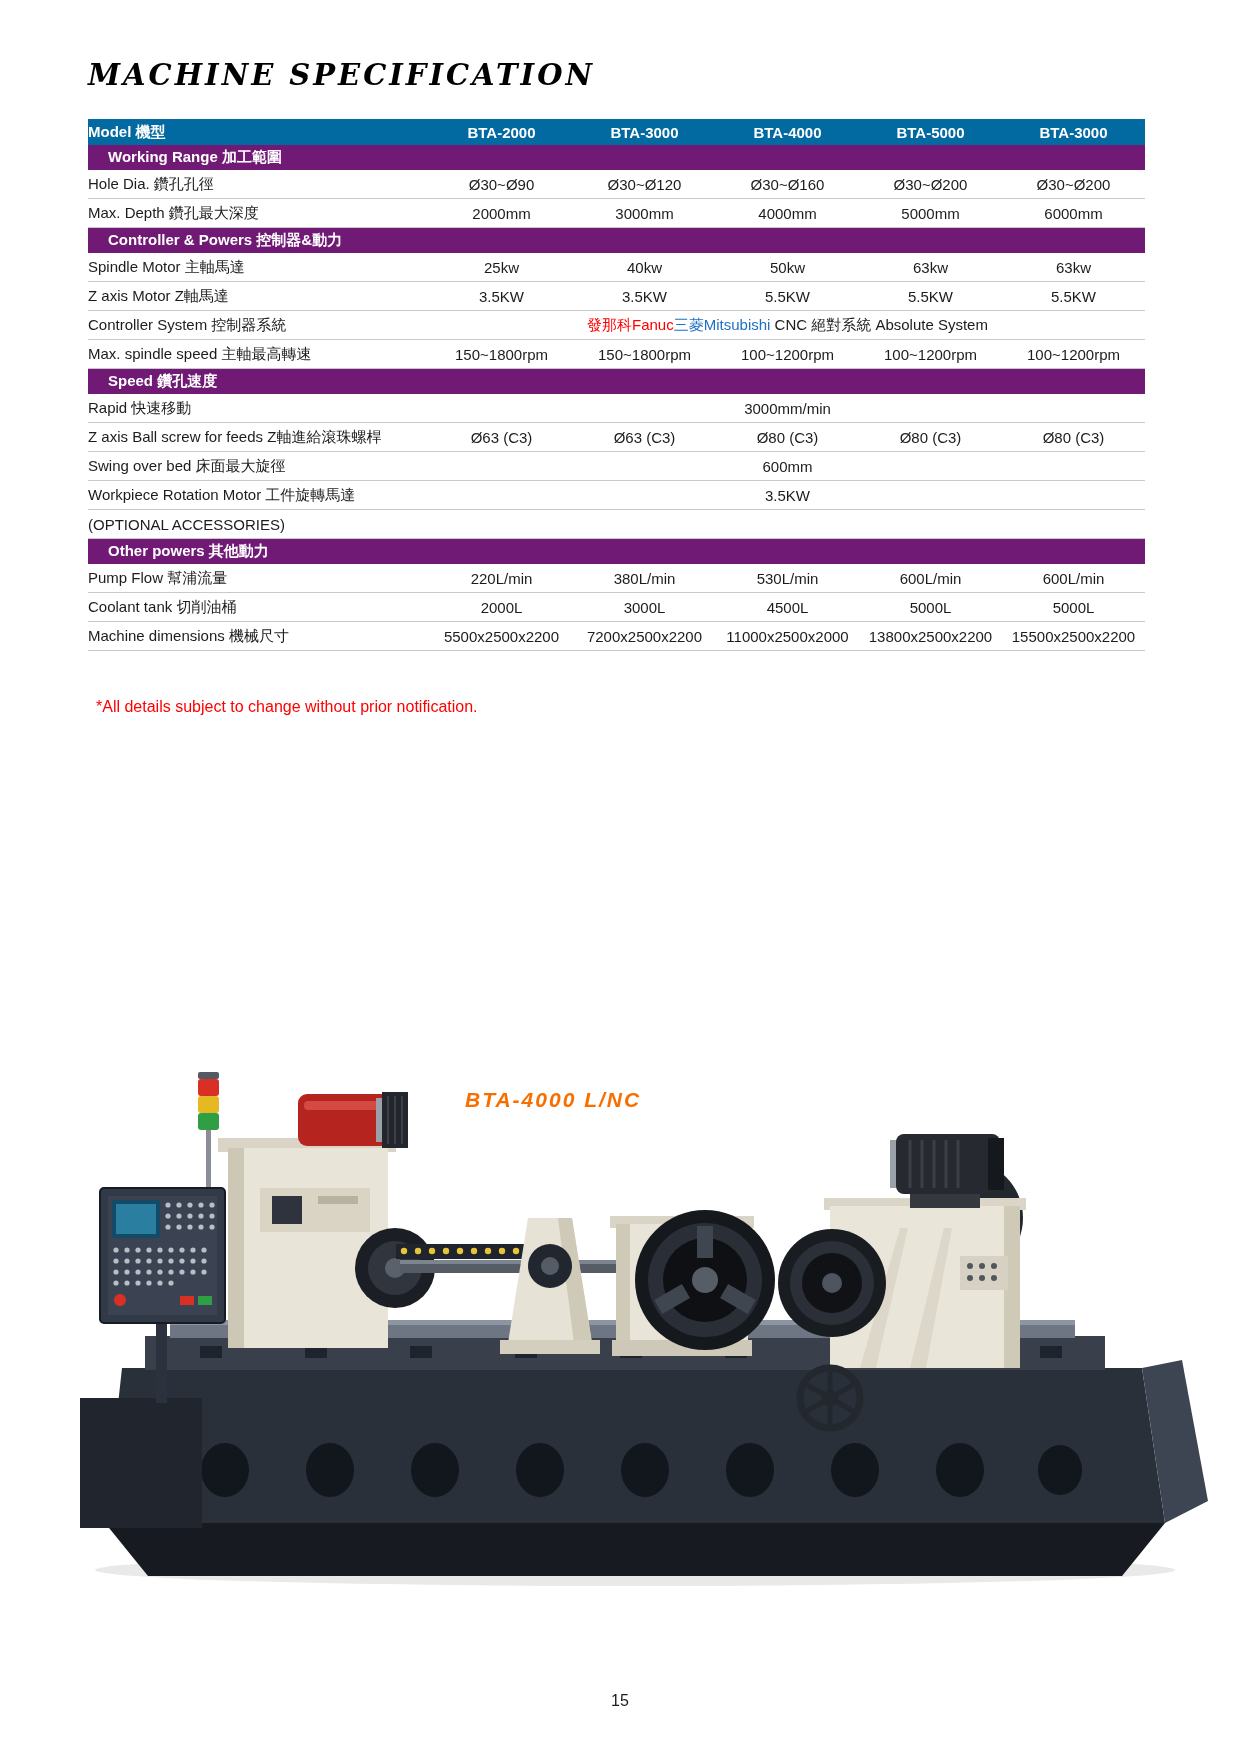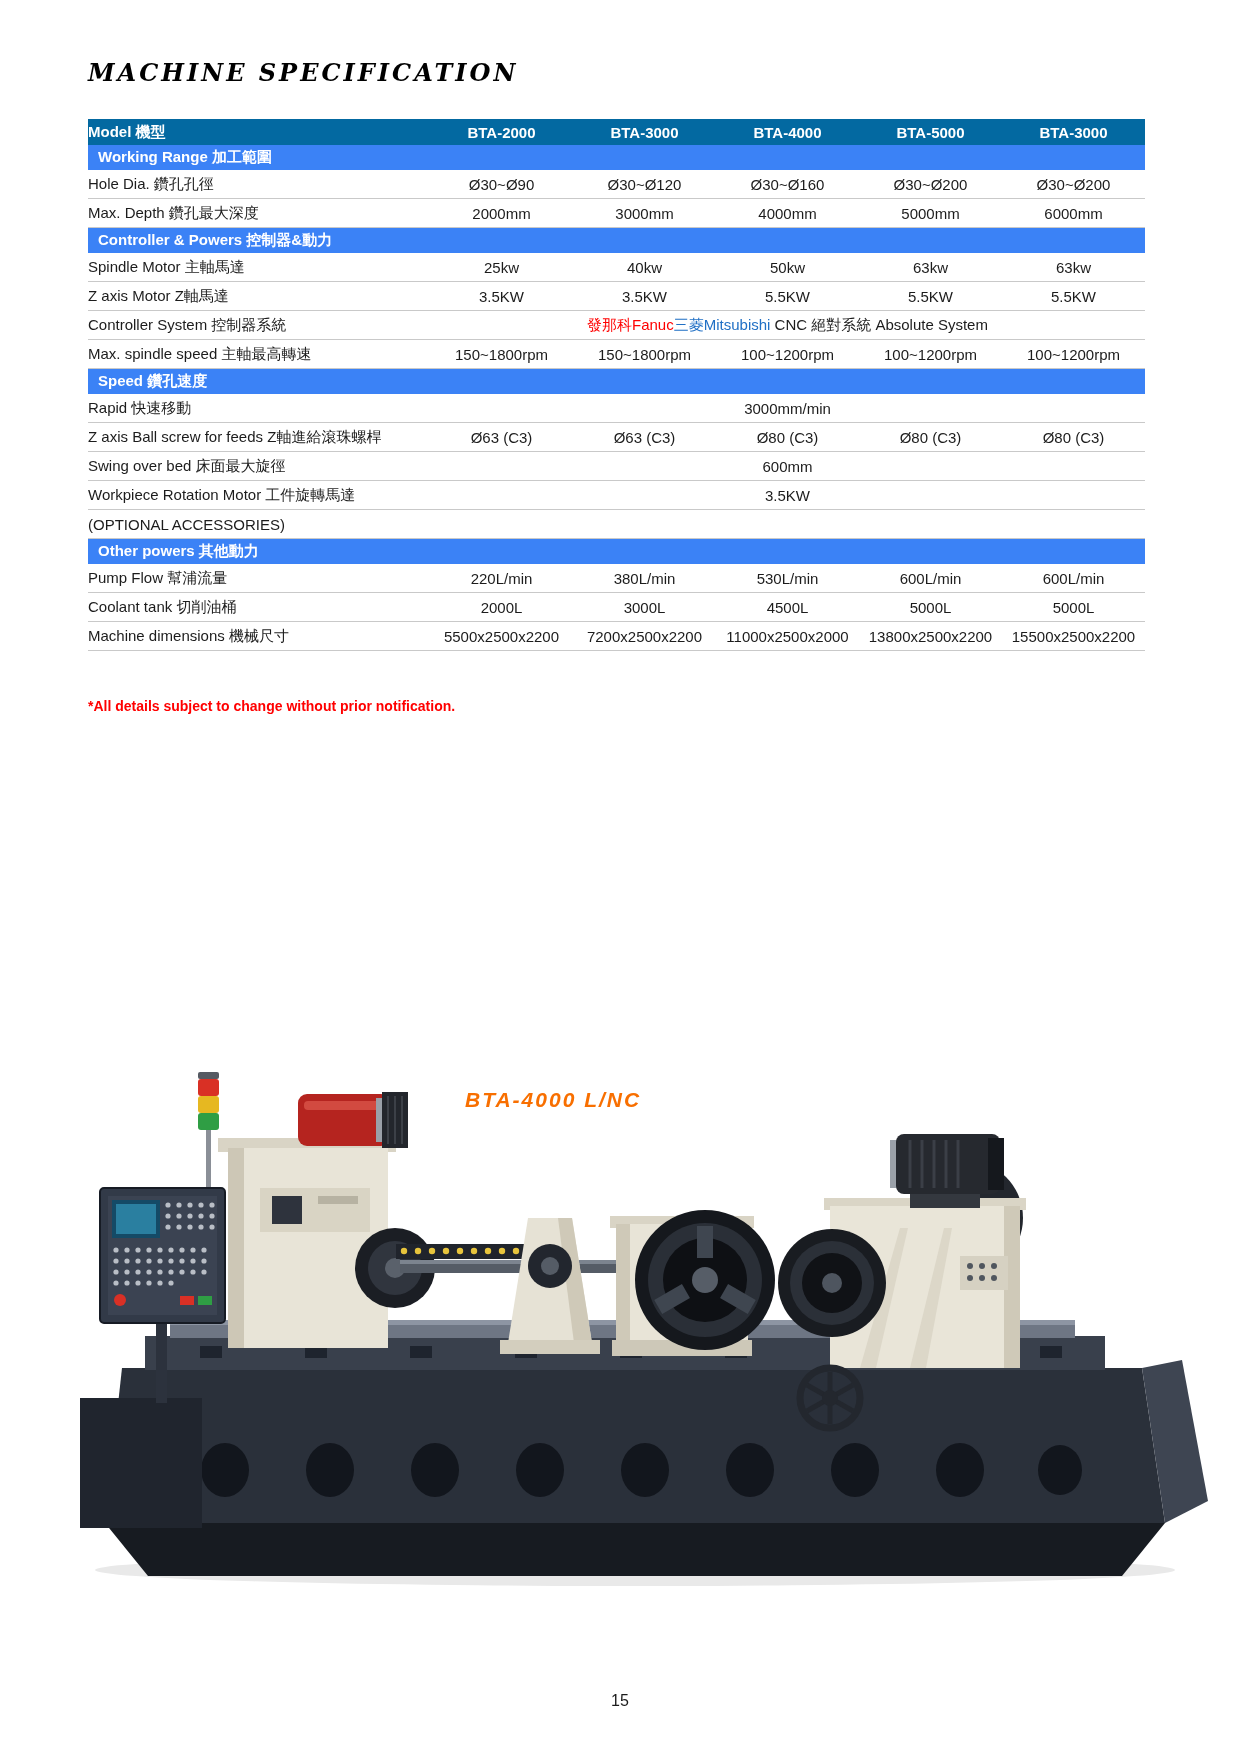--- a/index.html
+++ b/index.html
@@ -5,41 +5,41 @@
   html,body{margin:0;padding:0;background:#ffffff;}
   body{
     width:1240px;height:1754px;position:relative;
     font-family:"Liberation Sans","DejaVu Sans",sans-serif;
     color:#1c1c1c;
   }
   .page-title{
     position:absolute;left:88px;top:58px;
     font-family:"DejaVu Serif","Liberation Serif",serif;
     font-style:italic;font-weight:bold;
-    font-size:24px;letter-spacing:3px;color:#000;
+    font-size:29px;letter-spacing:3px;color:#000;
     white-space:nowrap;
   }
   table.spec{
     position:absolute;left:88px;top:119px;
     width:1057px;border-collapse:collapse;table-layout:fixed;
     font-size:15px;
   }
   table.spec td{padding:0;vertical-align:middle;}
   tr.head td{background:#0369a1;color:#fff;font-weight:bold;height:26px;}
-  tr.sec td{background:#3b82f6;color:#fff;font-weight:bold;height:25px;padding-left:10px;}
+  tr.sec td{background:#701a75;color:#fff;font-weight:bold;height:25px;padding-left:20px;}
   tr.data td{height:28px;border-bottom:1px solid #c9c9c9;background:#fff;}
   td.lbl{text-align:left;padding-left:10px;white-space:nowrap;overflow:hidden;}
   td.val{text-align:center;white-space:nowrap;}
   td.indent{padding-left:16px;}
   .c-red{color:#ff0000;}
   .c-blue{color:#2170c5;}
   sup{font-size:10px;}
   .note{
-    position:absolute;left:88px;top:698px;
-    color:#ff0000;font-weight:bold;font-size:14px;
+    position:absolute;left:96px;top:698px;
+    color:#ff0000;font-weight:normal;font-size:16px;
   }
   .photo{
     position:absolute;left:60px;top:1068px;width:1170px;height:560px;
   }
   .machine-label{
     position:absolute;left:405px;top:20px;
     color:#f86f00;font-weight:bold;font-style:italic;
     font-size:21px;letter-spacing:2px;white-space:nowrap;
   }
   .page-num{

